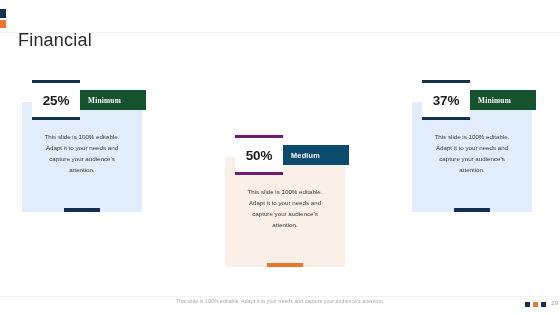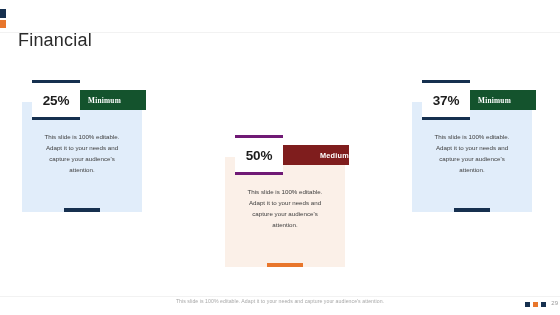--- a/index.html
+++ b/index.html
@@ -140,21 +140,21 @@
   }
 
   
   .v-navy .card-body { background: #e1edfa; }
   .v-navy .label-strip { background: #14532d; font-family: Liberation Serif, serif; }
   .v-navy .pct-frame { background: #16304f; }
   .v-navy .card-bar { background: #16304f; }
 
   
   .v-orange .card-body { background: #fbf0e8; }
-  .v-orange .label-strip { background: #7f1d1d; justify-content: flex-end; }
+  .v-orange .label-strip { background: #0c4a6e; }
   .v-orange .pct-frame { background: #701a75; }
   .v-orange .card-bar { background: #e8762c; }
 
   
   .footer-note {
     position: absolute;
     left: 0;
     top: 298px;
     width: 560px;
     text-align: center;

